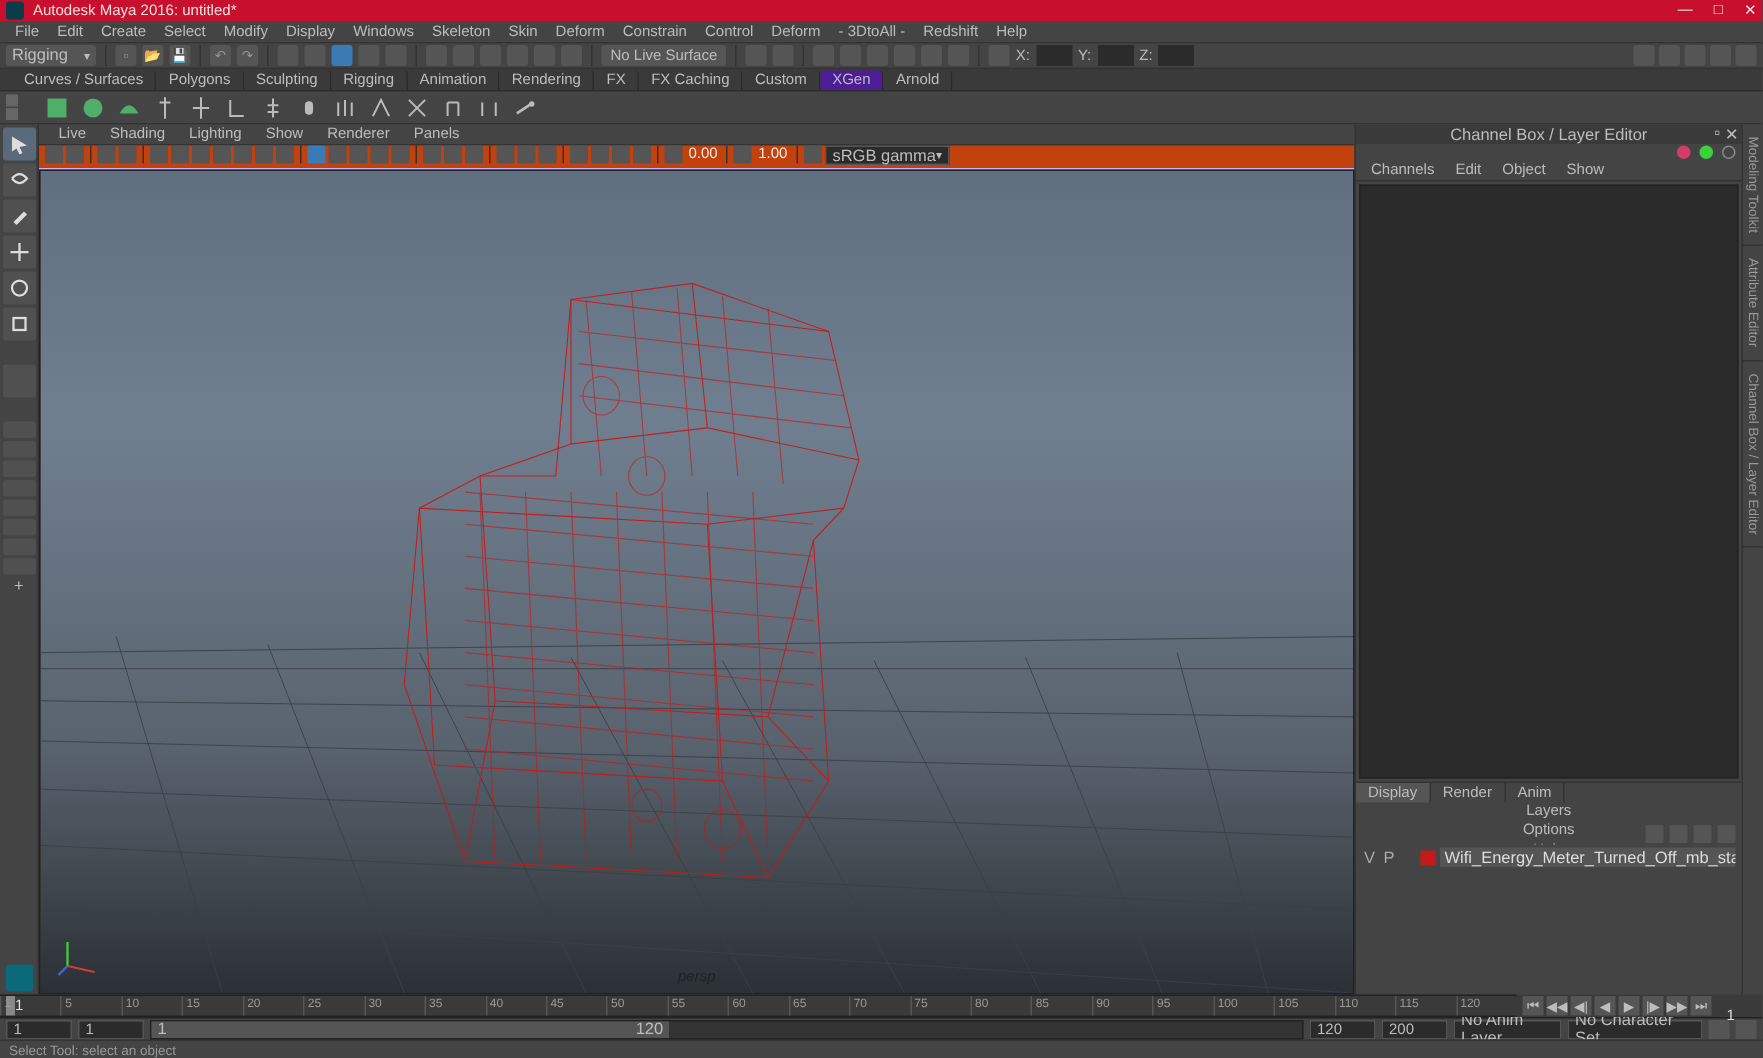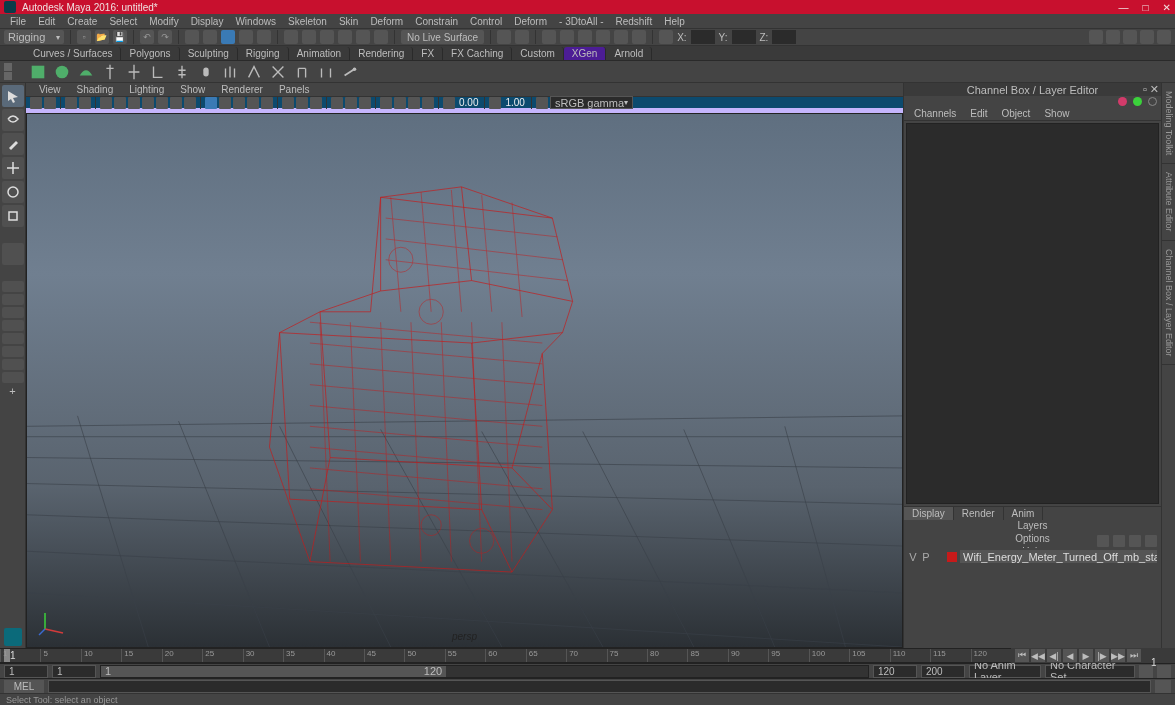--- a/index.html
+++ b/index.html
@@ -16,41 +16,41 @@
   .menubar span { font-size: 10px; padding: 0 4px; cursor: pointer; }
   
   .statusrow { height: 17px; background: #444444; display: flex; align-items: center; padding: 0 4px; gap: 4px; border-bottom: 1px solid #333; }
   .statusrow .dropdown { height: 14px; width: 60px; background: #555; display: flex; align-items: center; padding: 0 4px; font-size: 10px; border-radius: 2px; }
   .statusrow .sep { width: 1px; height: 14px; background: #333; margin: 0 2px; }
   .statusrow .ico { width: 14px; height: 14px; background: #555; border-radius: 2px; cursor: pointer; display:flex; align-items:center; justify-content:center; font-size:9px; color:#999;}
   .statusrow .nolive { height: 14px; background: #555; padding: 0 6px; display: flex; align-items: center; font-size: 10px; border-radius: 2px; }
   .statusrow .coord { width: 24px; height: 14px; background: #2b2b2b; font-size: 10px; display: flex; align-items: center; padding: 0 2px; }
   .statusrow .right { margin-left: auto; display: flex; gap: 3px; }
   
-  .shelftabs { height: 15px; background: #3a3a3a; display: flex; align-items: flex-end; padding-left: 25px; gap: 0; border-bottom: 1px solid #2a2a2a;}
+  .shelftabs { height: 15px; background: #3a3a3a; display: flex; align-items: flex-end; padding-left: 8px; gap: 0; border-bottom: 1px solid #2a2a2a;}
   .shelftabs .tab { font-size: 10px; padding: 1px 8px; background: #3a3a3a; cursor: pointer; border-right: 1px solid #2a2a2a; border-top-left-radius:3px; border-top-right-radius:3px; }
   
   .shelficons { height: 22px; background: #444444; display: flex; align-items: center; padding-left: 4px; gap: 4px; border-bottom: 1px solid #333;}
   .shelfside { width: 20px; display:flex; flex-direction:column; gap:1px;}
   .shelfside div { width: 8px; height: 8px; background:#666; }
   .shelficons .tool { width: 20px; height: 20px; display:flex; align-items:center; justify-content:center; cursor:pointer; }
   .shelficons .tool svg { width: 18px; height: 18px; }
   
   .center { flex: 1; display: flex; min-height: 0; }
   
   .lefttool { width: 26px; background: #444444; display: flex; flex-direction: column; align-items: center; padding-top: 2px; gap: 2px; border-right: 1px solid #333;}
   .lefttool .btn { width: 22px; height: 22px; background: #505050; border-radius: 2px; cursor: pointer; display:flex; align-items:center; justify-content:center; }
   .lefttool .btn.sel { background: #5a6a7a; }
   .lefttool .btn.small { height: 11px; }
   .lefttool .gap { height: 12px; }
   
   .viewport-wrap { flex: 1; display: flex; flex-direction: column; min-width: 0; }
   .panel-menu { height: 14px; background: #444444; display: flex; align-items: center; padding: 0 8px; gap: 6px; border-bottom: 1px solid #333;}
   .panel-menu span { font-size: 10px; padding: 0 5px; cursor: pointer; }
-  .panel-toolbar { height: 16px; background: #0c4a6e; display: flex; align-items: center; padding: 0 4px; gap: 2px; border-bottom: 5px solid #c4b5fd;}
+  .panel-toolbar { height: 16px; background: #c2410c; display: flex; padding: 0 4px; gap: 2px; border-bottom: 1px solid #c4b5fd;}
   .panel-toolbar .pico { width: 12px; height: 12px; background: #555; border-radius: 1px; cursor: pointer; }
   .panel-toolbar .pico.on { background: #3a7ab5; }
   .panel-toolbar .psep { width: 1px; height: 12px; background: #333; margin: 0 2px; }
   .panel-toolbar .ptxt { font-size: 10px; padding: 0 2px; color:#eee;}
   .panel-toolbar .pdrop { height: 13px; background: #2b2b2b; font-size: 10px; padding: 0 4px; display:flex; align-items:center; min-width: 80px; border:1px solid #555;}
   .viewport { flex: 1; position: relative; overflow: hidden; background: linear-gradient(180deg, #5f6f80 0%, #707f90 30%, #59636e 70%, #2b3035 100%); border: 1px solid #222;}
   .viewport .persp { position: absolute; bottom: 5px; left: 50%; transform: translateX(-50%); font-size: 10px; color: #222; font-style: italic; }
   .viewport .axis { position: absolute; left: 10px; bottom: 10px; width: 30px; height: 30px; }
   
   .rightcol { display:flex; }
@@ -325,21 +325,21 @@
       <div class="btn small"></div>
       <div class="btn small"></div>
       <div class="btn small"></div>
       <div class="btn small"></div>
       <div class="btn small"></div>
       <div class="btn small" style="background:transparent;">+</div>
     </div>
 
     <div class="viewport-wrap">
       <div class="panel-menu">
-        <span>View</span>
+        <span>Live</span>
         <span>Shading</span>
         <span>Lighting</span>
         <span>Show</span>
         <span>Renderer</span>
         <span>Panels</span>
       </div>
       <div class="panel-toolbar">
         <div class="pico"></div>
         <div class="pico"></div>
         <div class="psep"></div>
@@ -633,21 +633,16 @@
     <div class="rdrop">
         <span>No Anim Layer</span>
       </div>
     <div class="rdrop" style="width:90px;justify-content:center;">
         <span>No Character Set</span>
       </div>
     <div class="ricn"></div>
     <div class="ricn"></div>
   </div>
 
-  <div class="cmdline">
-    <div class="mel">MEL</div>
-    <div class="cin"></div>
-    <div class="cbtn"></div>
-  </div>
 
   <div class="helpline">Select Tool: select an object</div>
 
 </div>
 
 </body></html>

